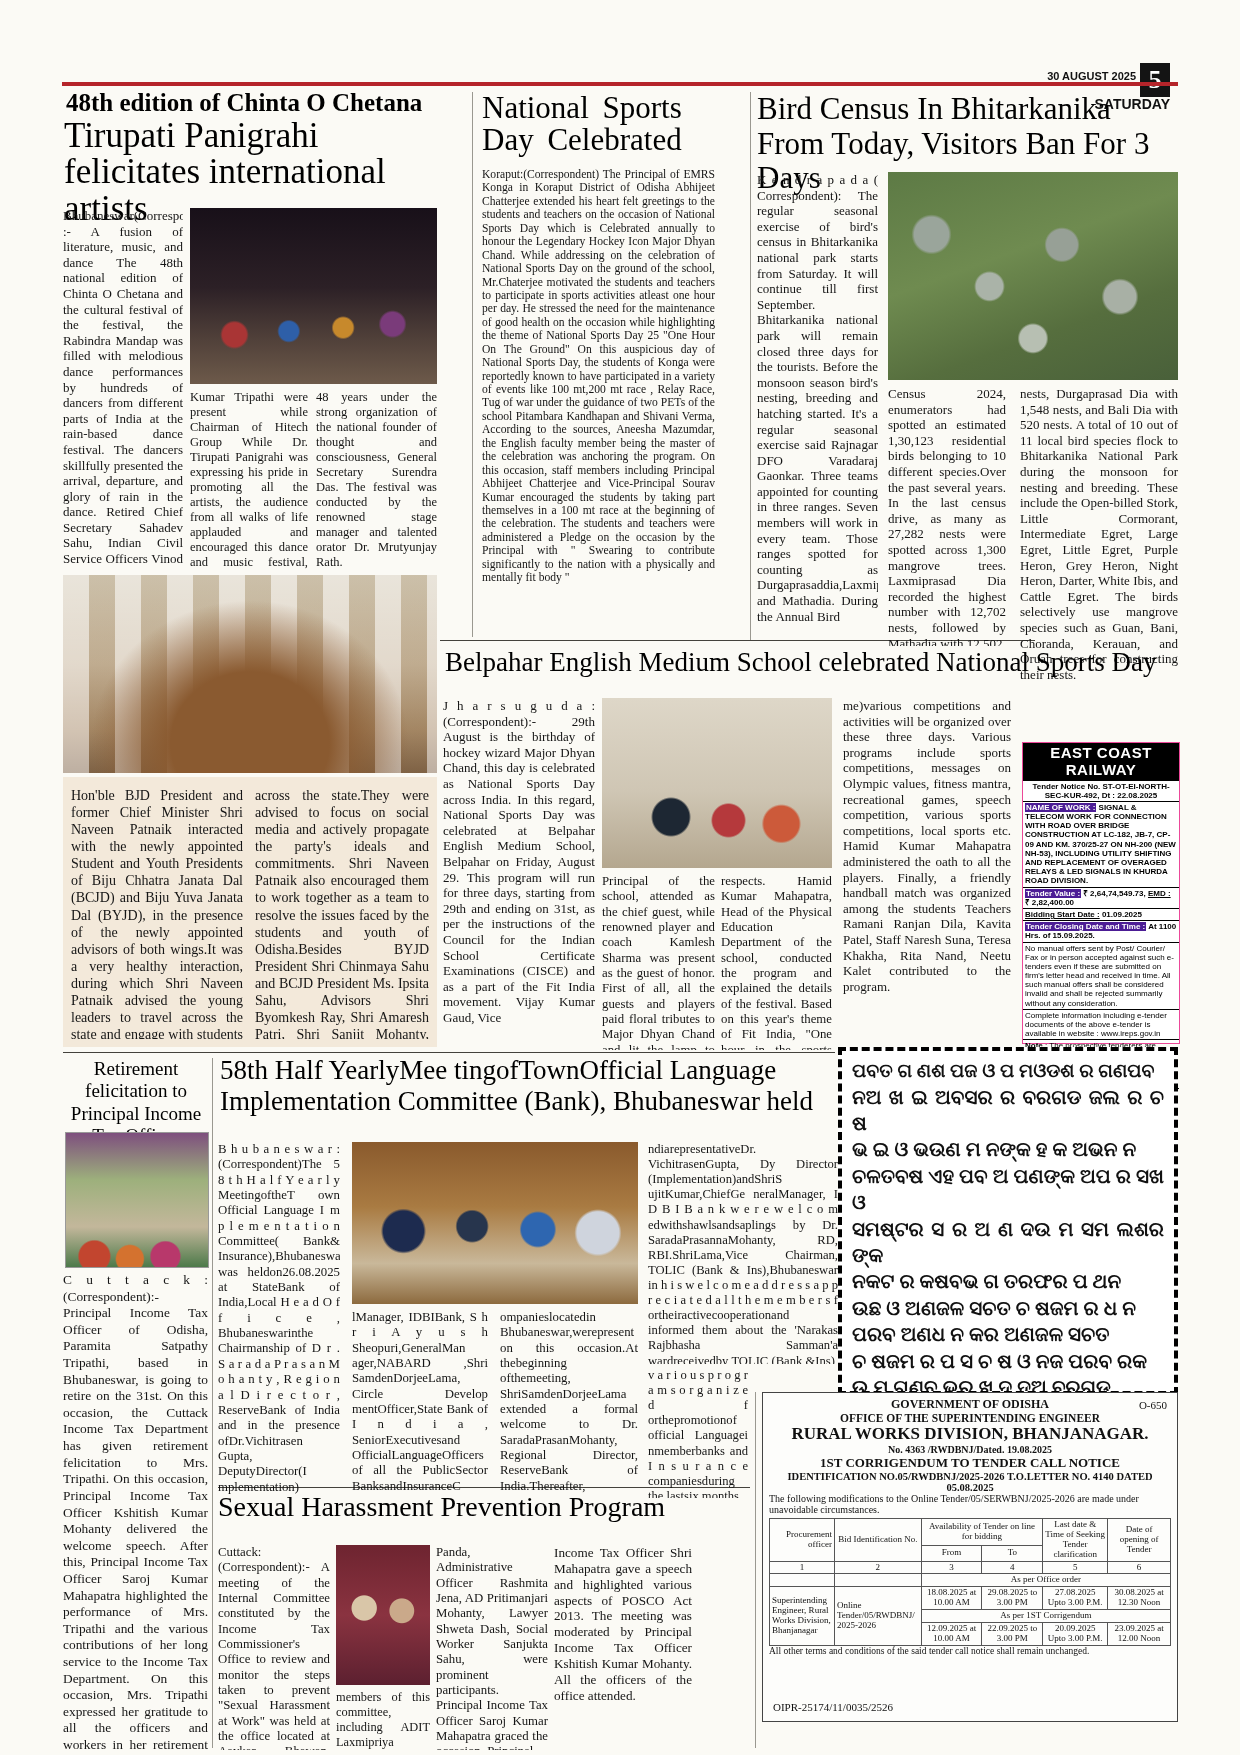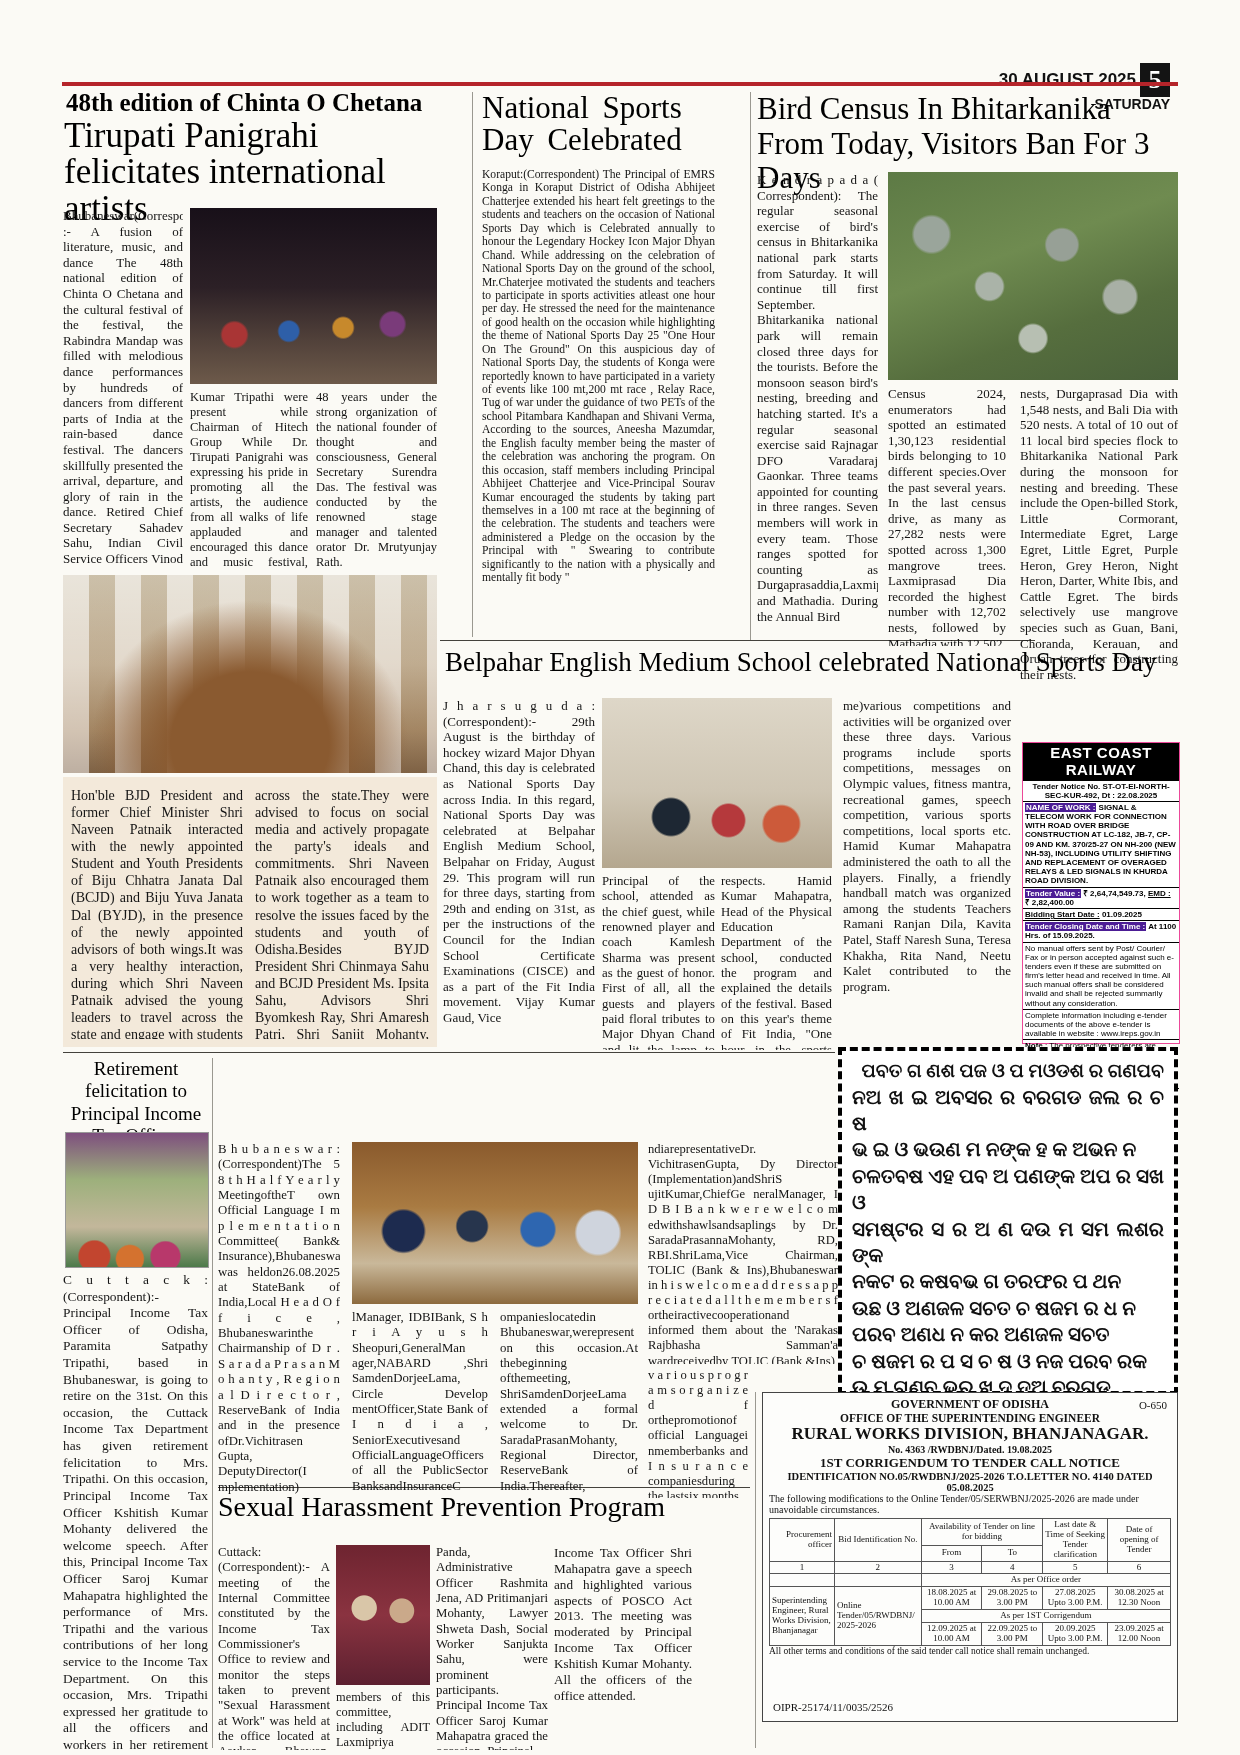--- a/index.html
+++ b/index.html
@@ -13,40 +13,40 @@
   .hrule{position:absolute;height:1px;background:#44423c;}
   .redrule{position:absolute;height:4px;background:#b5242a;}
 
   
   .logo-box{position:absolute;left:97px;top:36px;width:290px;height:50px;border:1px solid #b9b7ae;background:#f6f5ef;}
   .logo-line{position:absolute;left:10px;top:2px;white-space:nowrap;}
   .logo-around{font-family:"Liberation Serif",serif;font-size:27px;letter-spacing:1px;color:#3c3a38;}
   .logo-around::first-letter{font-size:36px;}
   .logo-odisha{font-family:"Liberation Serif",serif;font-size:27px;letter-spacing:1px;color:#8b8d4e;}
   .logo-sub{position:absolute;right:8px;bottom:2px;font-family:"Liberation Sans",sans-serif;font-size:10px;font-weight:bold;color:#222;letter-spacing:.5px;}
-  .mast-date{position:absolute;right:42px;top:40px;font-family:"Liberation Sans",sans-serif;font-size:17px;font-weight:bold;color:#111;text-align:right;}
+  .mast-date{position:absolute;right:42px;top:40px;font-family:"Liberation Sans",sans-serif;font-size:11px;font-weight:bold;color:#111;text-align:right;}
   .page-num{position:absolute;right:8px;top:33px;width:30px;height:34px;background:#141414;color:#fff;
             font-family:"Liberation Serif",serif;font-size:26px;font-weight:bold;text-align:center;line-height:34px;}
   .mast-day{position:absolute;right:8px;top:66px;font-family:"Liberation Sans",sans-serif;font-size:14px;font-weight:bold;color:#111;}
 
   .kicker{font-size:25px;font-weight:bold;}
   .beige{background:#f3e9da;}
 
   
   .rail{position:absolute;left:1022px;top:742px;width:156px;height:300px;border:1px solid #ec4899;background:#fff;
         font-family:"Liberation Sans",sans-serif;font-size:8px;line-height:1.15;color:#000;}
   .rail .hd{background:#000;color:#fff;font-weight:bold;font-size:15px;text-align:center;letter-spacing:.5px;padding:1px 0;font-family:"Liberation Sans",sans-serif;}
   .rail .sec{border-top:1px solid #000;padding:1px 2px;}
   .rail .blk{background:#4c1d95;color:#fff;font-weight:bold;padding:0 1px;}
   .rail .bu{font-weight:bold;text-decoration:underline;}
   .rail .b{font-weight:bold;}
 
   
   .odia-box{position:absolute;left:838px;top:1047px;width:340px;height:348px;border:4px dashed #000;background:#fff;box-sizing:border-box;padding:8px 10px;overflow:hidden;}
-  .odia-title{text-align:right;font-weight:bold;font-size:19px;line-height:1.3;}
+  .odia-title{text-align:left;font-weight:bold;font-size:19px;line-height:1.3;}
   .odia-line{font-size:20px;font-weight:bold;line-height:1.32;text-align:justify;}
   .odia-sig{text-align:right;font-weight:bold;font-size:16px;margin-top:4px;}
 
   
   .corr{position:absolute;left:762px;top:1392px;width:416px;height:330px;border:1px solid #444;background:#fdfdfb;
         font-family:"Liberation Serif",serif;font-size:10px;color:#111;box-sizing:border-box;padding:4px 6px;}
   .corr .c{text-align:center;}
   .corr .b{font-weight:bold;}
   .corr table{border-collapse:collapse;width:100%;margin-top:3px;font-size:9px;line-height:1.1;}
   .corr td,.corr th{border:1px solid #555;padding:1px 2px;text-align:center;font-weight:normal;vertical-align:middle;}
@@ -139,20 +139,21 @@
   <div class="col" style="left:843px;top:698px;width:168px;height:348px;font-size:13px;">me)various competitions and activities will be organized over these three days. Various programs include sports competitions, messages on Olympic values, fitness mantra, recreational games, speech competition, various sports competitions, local sports etc. Hamid Kumar Mahapatra administered the oath to all the players. Finally, a friendly handball match was organized among the students Teachers Ramani Ranjan Dila, Kavita Patel, Staff Naresh Suna, Teresa Khakha, Rita Nand, Neetu Kalet contributed to the program.</div>
 
   <div class="headline" style="left:63px;top:1058px;width:146px;font-size:19px;text-align:center;line-height:1.18;">Retirement felicitation to Principal Income Tax Officer</div>
   <div class="photo" style="left:65px;top:1132px;width:142px;height:134px;border:1px solid #999;background:
       radial-gradient(circle at 20% 92%, #c2452f 0 9%, rgba(0,0,0,0) 10%),
       radial-gradient(circle at 45% 94%, #d4722f 0 9%, rgba(0,0,0,0) 10%),
       radial-gradient(circle at 70% 92%, #b8386b 0 9%, rgba(0,0,0,0) 10%),
       linear-gradient(180deg,#7e4f7e 0%,#9db07c 35%,#c3b79b 70%,#4d7a4a 100%);"></div>
   <div class="col" style="left:63px;top:1272px;width:145px;height:480px;font-size:13.4px;line-height:1.24;">C u t t a c k : (Correspondent):- Principal Income Tax Officer of Odisha, Paramita Satpathy Tripathi, based in Bhubaneswar, is going to retire on the 31st. On this occasion, the Cuttack Income Tax Department has given retirement felicitation to Mrs. Tripathi. On this occasion, Principal Income Tax Officer Kshitish Kumar Mohanty delivered the welcome speech. After this, Principal Income Tax Officer Saroj Kumar Mahapatra highlighted the performance of Mrs. Tripathi and the various contributions of her long service to the Income Tax Department. On this occasion, Mrs. Tripathi expressed her gratitude to all the officers and workers in her retirement speech.</div>
 
+  <div class="headline" style="left:220px;top:1055px;width:618px;font-size:27px;line-height:1.15;">58th Half YearlyMee tingofTownOfficial Language Implementation Committee (Bank), Bhubaneswar held</div>
   <div class="col" style="left:218px;top:1142px;width:122px;height:352px;font-size:12.8px;">B h u b a n e s w a r : (Correspondent)The 5 8 t h H a l f Y e a r l y MeetingoftheT own Official Language I m p l e m e n t a t i o n Committee( Bank&amp; Insurance),Bhubaneswar was heldon26.08.2025 at StateBank of India,Local H e a d O f f i c e , Bhubaneswarinthe Chairmanship of D r . S a r a d a P r a s a n M o h a n t y , R e g i o n a l D i r e c t o r , ReserveBank of India and in the presence ofDr.Vichitrasen Gupta, DeputyDirector(I mplementation) ,GovernmentofIndia. Shri Sujit Kumar,Chief Genera</div>
   <div class="photo" style="left:352px;top:1142px;width:286px;height:162px;background:
       radial-gradient(circle at 18% 55%, #1d2b4f 0 8%, rgba(0,0,0,0) 9%),
       radial-gradient(circle at 42% 52%, #27354d 0 8%, rgba(0,0,0,0) 9%),
       radial-gradient(circle at 65% 54%, #2e66b0 0 8%, rgba(0,0,0,0) 9%),
       radial-gradient(circle at 86% 56%, #cfd4dd 0 8%, rgba(0,0,0,0) 9%),
       linear-gradient(180deg,#8a5a2d 0%,#a97b42 40%,#c9b89a 75%,#8c6a3e 100%);"></div>
   <div class="col" style="left:352px;top:1310px;width:136px;height:185px;font-size:12.8px;">lManager, IDBIBank, S h r i A y u s h Sheopuri,GeneralMan ager,NABARD ,Shri SamdenDorjeeLama, Circle Develop mentOfficer,State Bank of I n d i a , SeniorExecutivesand OfficialLanguageOfficers of all the PublicSector BanksandInsuranceC</div>
   <div class="col" style="left:500px;top:1310px;width:138px;height:185px;font-size:12.8px;">ompanieslocatedin Bhubaneswar,werepresent on this occasion.At thebeginning ofthemeeting, ShriSamdenDorjeeLama extended a formal welcome to Dr. SaradaPrasanMohanty, Regional Director, ReserveBank of India.Thereafter, GovernmentofI</div>
   <div class="col" style="left:648px;top:1142px;width:190px;height:222px;font-size:12.6px;">ndiarepresentativeDr. VichitrasenGupta, Dy Director (Implementation)andShriS ujitKumar,ChiefGe neralManager, I D B I B a n k w e r e w e l c o m edwithshawlsandsaplings by Dr. SaradaPrasannaMohanty, RD, RBI.ShriLama,Vice Chairman, TOLIC (Bank &amp; Ins),Bhubaneswar in h i s w e l c o m e a d d r e s s a p p r e c i a t e d a l l t h e m e m b e r s f ortheiractivecooperationand informed them about the 'Narakas Rajbhasha Samman'a wardreceivedby TOLIC (Bank &amp;Ins), BhubaneswaratGuwahati on 05.03.2025. Inthe meeting,areport was presented about</div>

